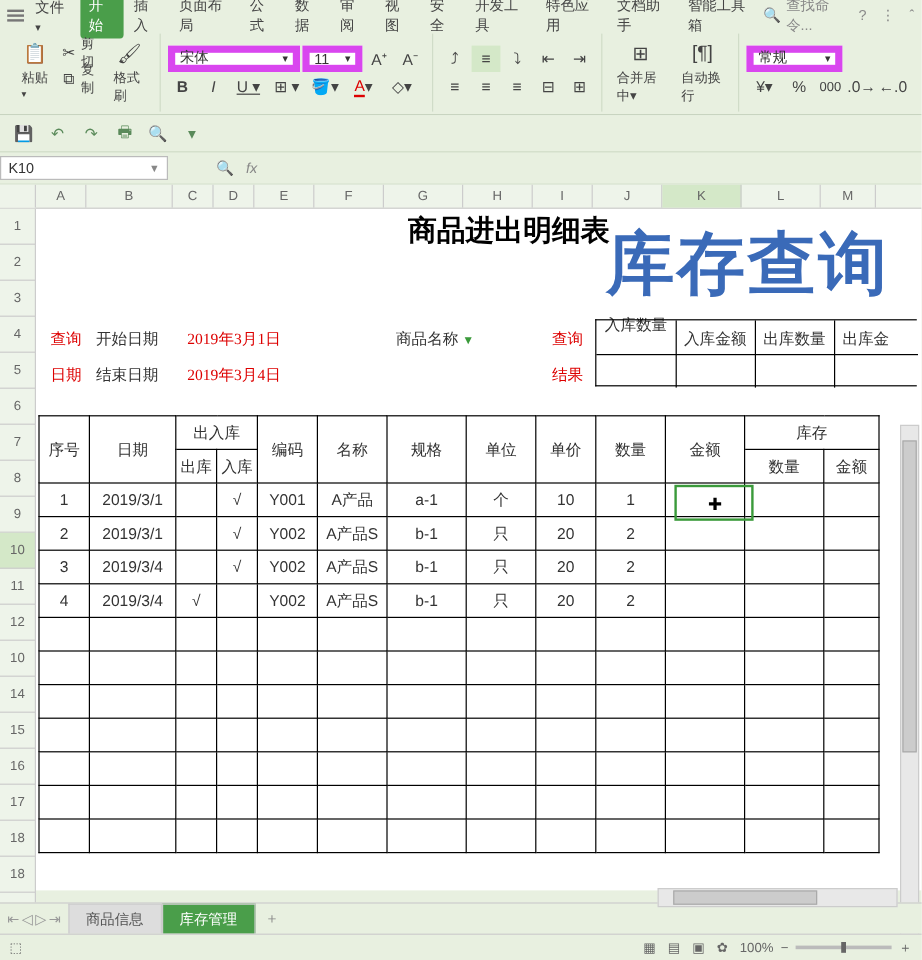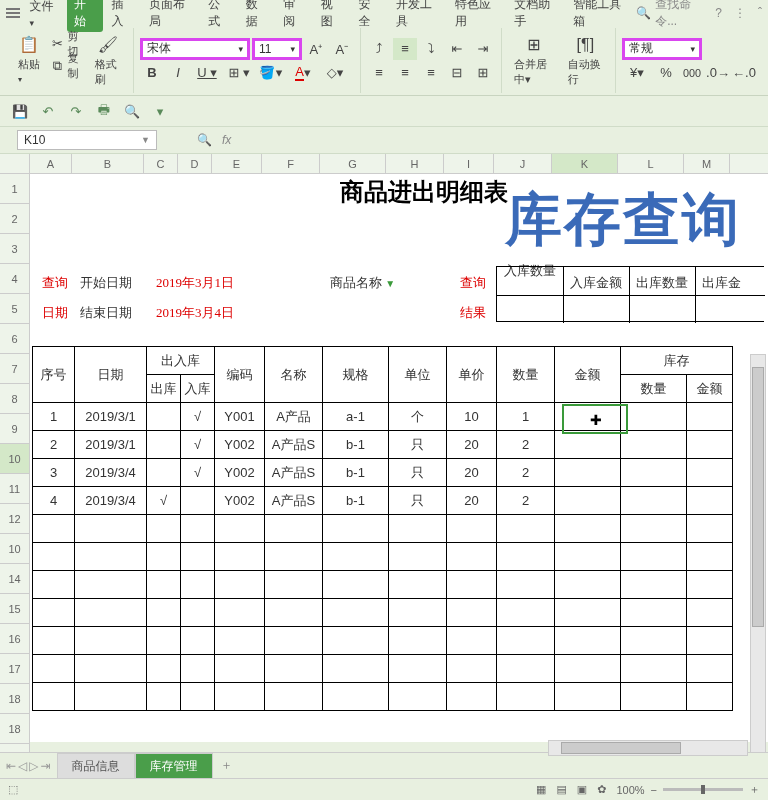--- a/index.html
+++ b/index.html
@@ -12,30 +12,30 @@
 .menubar .search{margin-left:auto;display:flex;align-items:center;gap:4px;color:#888;font-size:12px}
 .menubar .righticons{display:flex;gap:12px;margin-left:8px;color:#888}
 .ribbon{display:flex;height:70px;background:#e8f0e0;border-bottom:1px solid #c8d4c0;padding:2px 6px}
 .rgroup{display:flex;flex-direction:column;padding:0 8px;border-right:1px solid #d0dcc8;justify-content:center}
 .rgroup:last-child{border-right:none}
 .bigbtn{display:flex;flex-direction:column;align-items:center;gap:2px;padding:2px 4px;font-size:11px;color:#444;cursor:pointer}
 .ico{width:20px;height:20px;display:inline-flex;align-items:center;justify-content:center;font-size:16px}
 .smallrow{display:flex;align-items:center;gap:4px;font-size:11px;color:#444;height:22px}
 .smallrow .ico{width:16px;height:16px;font-size:13px}
 .fontbox{display:flex;flex-direction:column;gap:2px;padding:0 6px}
-.selbox{display:flex;align-items:center;border:3px solid #d946ef;background:#fff;height:22px;padding:0 4px;font-size:12px;gap:4px}
+.selbox{display:flex;align-items:center;border:6px solid #d946ef;background:#fff;height:22px;padding:0 4px;font-size:12px;gap:4px}
 .selbox.wide{width:110px}
 .selbox.narrow{width:50px}
 .btnrow{display:flex;gap:2px;align-items:center}
 .tbtn{width:24px;height:22px;display:inline-flex;align-items:center;justify-content:center;font-size:13px;color:#444;cursor:pointer}
 .tbtn.dd{width:30px}
 .qat{height:30px;background:#e8f0e0;display:flex;align-items:center;padding:0 8px;gap:4px}
 .qat .tbtn{color:#5a8a5a}
 .namebox{height:28px;display:flex;align-items:center;background:#e8f0e0;border-top:1px solid #d0dcc8;border-bottom:1px solid #d0dcc8}
-.nameinput{width:140px;border:1px solid #bbb;background:#fff;height:20px;margin-left:17px;padding:0 6px;font-size:12px;display:flex;align-items:center;justify-content:center;gap:8px}
+.nameinput{width:140px;border:1px solid #bbb;background:#fff;height:20px;margin-left:0;padding:0 6px;font-size:12px;display:flex;align-items:center;justify-content:center;gap:8px}
 .nameinput .dd{margin-left:auto;color:#888;font-size:9px}
 .fxarea{display:flex;align-items:center;gap:10px;margin-left:40px;color:#888}
 .grid{position:relative;background:#fff}
 .colhdr{display:flex;background:#eef4ea;border-bottom:1px solid #ccc;height:20px}
 .corner{width:30px;border-right:1px solid #ccc;background:#eef4ea}
 .ch{border-right:1px solid #ccc;text-align:center;font-size:11px;color:#666;line-height:20px}
 .ch.sel{background:#d4e8c8}
 .rows{display:flex}
 .rowhdrs{width:30px;background:#eef4ea}
 .rh{height:30px;border-bottom:1px solid #ccc;border-right:1px solid #ccc;text-align:center;font-size:11px;color:#666;line-height:30px}

